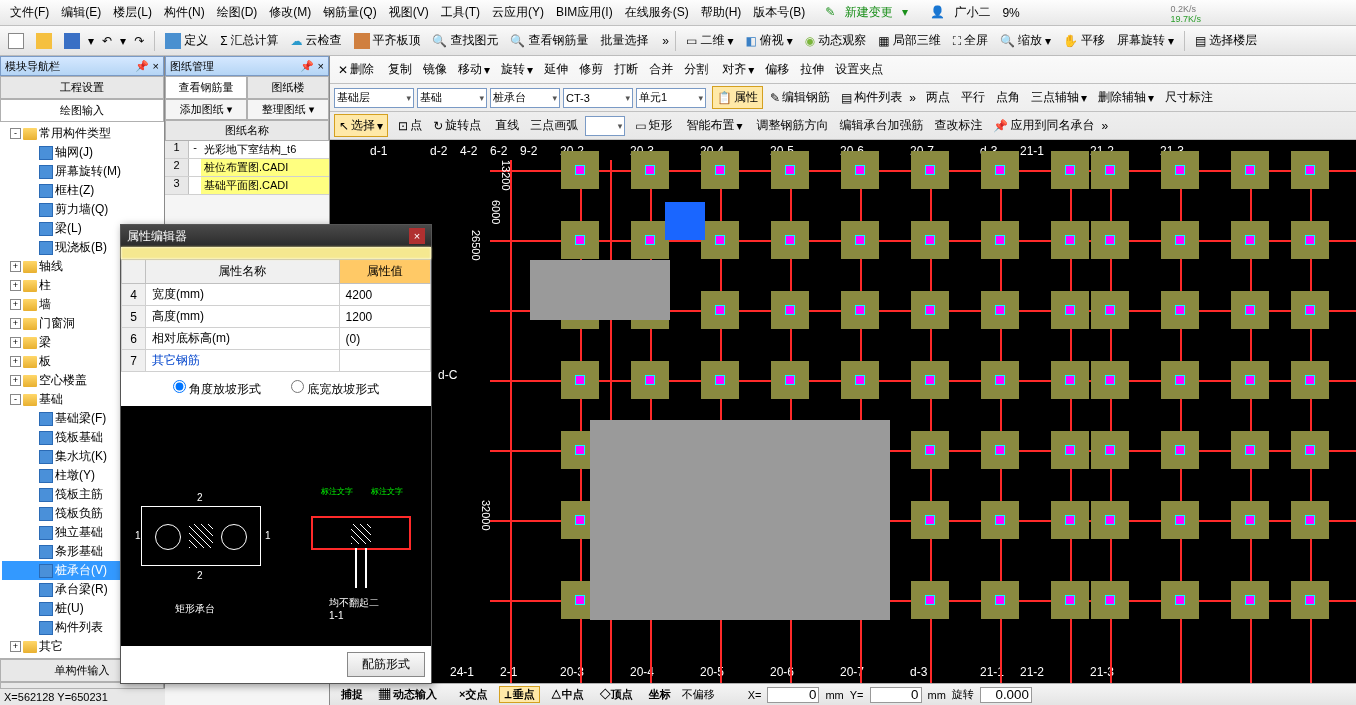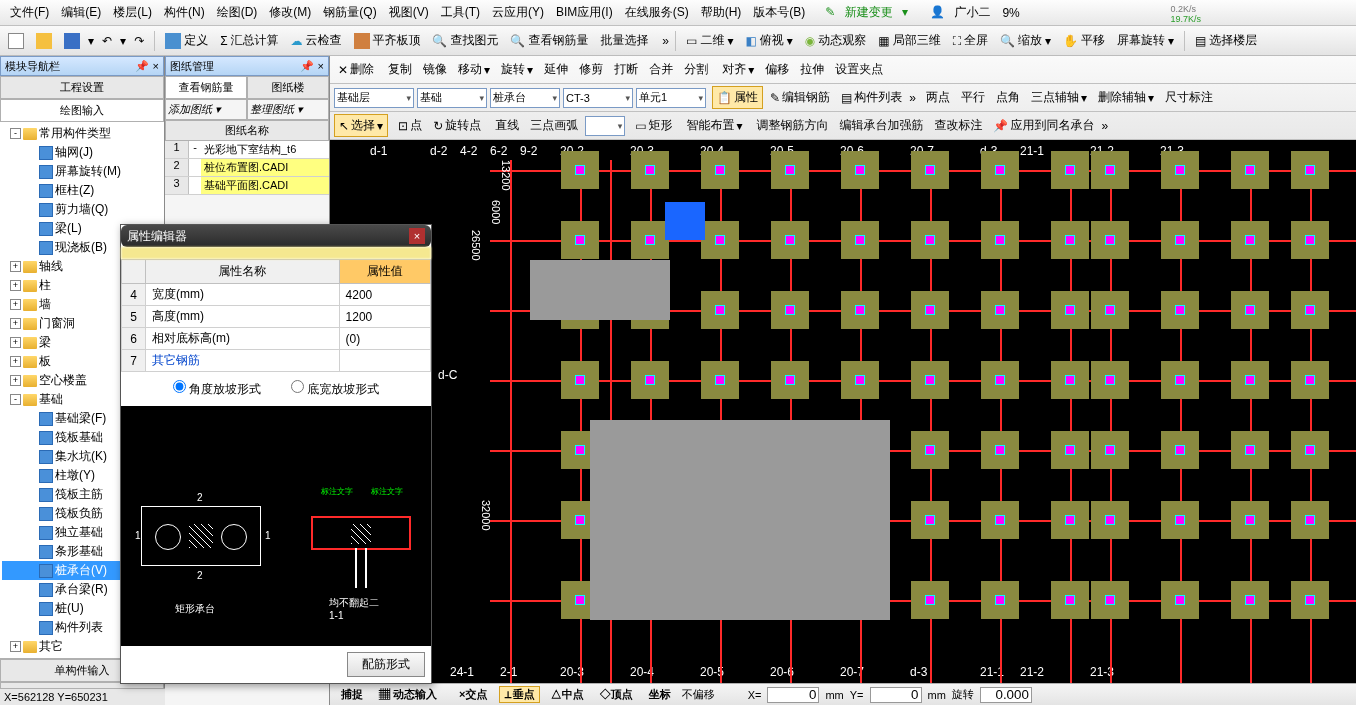--- a/index.html
+++ b/index.html
@@ -35,21 +35,21 @@
 .leaf-ico { width: 14px; height: 14px; display: inline-block; background: #4a90d9; border: 1px solid #2a6ab5; }
 .exp { width: 11px; height: 11px; border: 1px solid #888; display: inline-flex; align-items: center; justify-content: center; font-size: 9px; line-height: 1; background: #fff; cursor: pointer; }
 
 .bottom-tabs { border-top: 1px solid #b0b0b0; }
 
 
 .mid-panel { width: 165px; background: #f5f5f5; border-right: 1px solid #8a8a8a; display: flex; flex-direction: column; }
 .draw-tabs { display: flex; }
 .draw-tabs .panel-tab { flex: 1; }
 .draw-tools { display: flex; }
-.draw-tools .btn { flex: 1; padding: 2px; border: 1px solid #b0b0b0; text-align: left; font-size: 11px; cursor: pointer; font-style: italic; }
+.draw-tools .btn { flex: 1; padding: 2px; border: 1px solid #b0b0b0; text-align: center; font-size: 11px; cursor: pointer; }
 .draw-list-hdr { text-align: center; background: #e8e8e8; border: 1px solid #b0b0b0; padding: 2px; font-size: 11px; }
 .draw-list { background: #fff; font-size: 11px; }
 .draw-row { display: flex; border-bottom: 1px solid #d0d0d0; }
 .draw-row .num { width: 24px; text-align: center; background: #e8e8e8; border-right: 1px solid #c0c0c0; }
 .draw-row .name { flex: 1; padding: 1px 3px; }
 .draw-row.yellow .name { background: #ffff80; }
 .draw-row .tree-mark { width: 12px; text-align: center; }
 
 
 .canvas-wrap { flex: 1; display: flex; flex-direction: column; background: #fff; position: relative; }
@@ -72,21 +72,21 @@
 .status-bar { height: 22px; background: linear-gradient(#f5f5f5,#e4e4e4); border-top: 1px solid #b0b0b0; display: flex; align-items: center; padding: 0 6px; font-size: 11px; gap: 6px; }
 .status-bar .fill { flex: 1; }
 .status-input { width: 52px; height: 16px; border: 1px solid #999; text-align: right; padding: 0 2px; }
 .status-bar .btn { padding: 0 4px; border: 1px solid transparent; cursor: pointer; font-weight: bold; }
 
 .prompt-bar { height: 20px; background: #fff; border-top: 1px solid #c0c0c0; padding: 2px 6px; font-size: 11px; display: flex; justify-content: space-between; }
 .coord-bar { position: absolute; bottom: 0; left: 0; width: 165px; background: #e8e8e8; border-top: 1px solid #b0b0b0; padding: 2px 4px; font-size: 11px; }
 
 
 .prop-window { position: absolute; left: 120px; top: 224px; width: 312px; background: #fff; border: 1px solid #555; box-shadow: 2px 2px 8px rgba(0,0,0,0.4); z-index: 100; }
-.prop-title { height: 22px; background: linear-gradient(#4a4a4a,#2a2a2a); color: #fff; display: flex; align-items: center; padding: 0 6px; font-size: 12px; border-radius: 6px; }
+.prop-title { height: 22px; background: linear-gradient(#4a4a4a,#2a2a2a); color: #fff; display: flex; align-items: center; padding: 0 6px; font-size: 12px; }
 .prop-title .close { margin-left: auto; width: 16px; height: 16px; background: #b03030; color: #fff; display: flex; align-items: center; justify-content: center; cursor: pointer; font-size: 11px; }
 .prop-blur { height: 12px; background: #f5e890; filter: blur(1px); }
 .prop-grid { width: 100%; border-collapse: collapse; font-size: 12px; }
 .prop-grid th { background: #f0f0f0; border: 1px solid #c0c0c0; padding: 3px; font-weight: normal; }
 .prop-grid th.val { background: #ffc966; }
 .prop-grid td { border: 1px solid #d0d0d0; padding: 2px 6px; }
 .prop-grid td.num { background: #f0f0f0; text-align: center; width: 24px; }
 .prop-grid td.link { color: #0044cc; }
 .prop-radio { padding: 8px; display: flex; gap: 30px; justify-content: center; }
 .prop-preview { height: 240px; background: #000; position: relative; }

